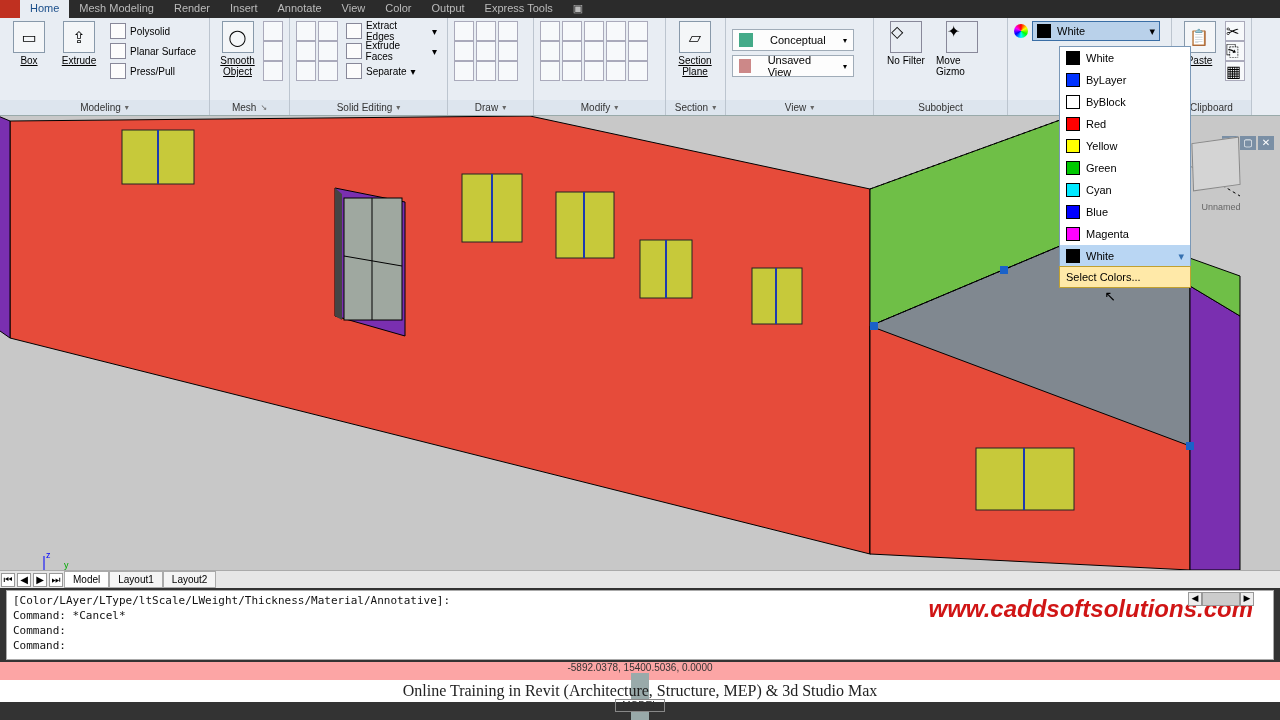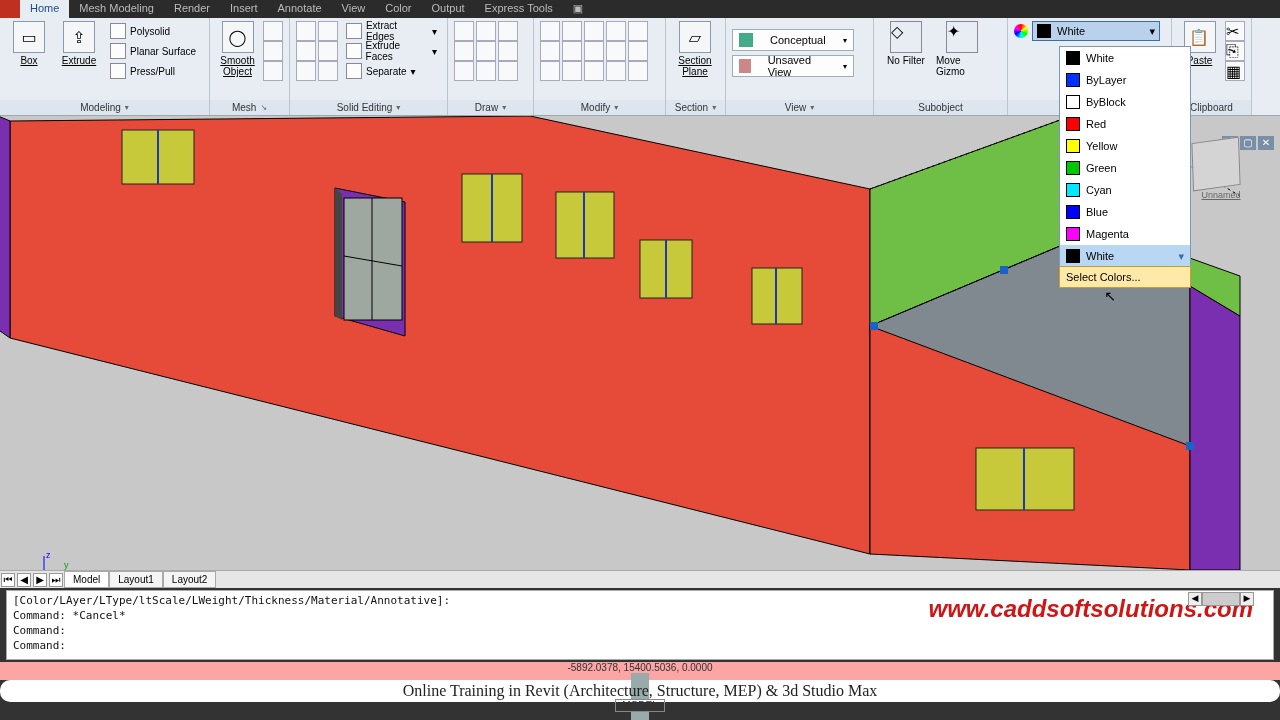--- a/index.html
+++ b/index.html
@@ -47,25 +47,25 @@
 
 .cmd { background:#fff; border:1px solid #aaa; margin:2px 6px; height:70px; position:relative; }
 .cmd pre { font: 11px/15px Consolas, Menlo, monospace; color:#111; padding:2px 6px; white-space:pre; }
 .cmd .watermark { position:absolute; right:20px; top:4px; color:#d01515; font:bold 24px Verdana, sans-serif; font-style:italic; }
 
 .status { height:18px; background:#fca5a5; display:flex; align-items:center; font-size:10px; color:#333;flex-direction:column; }
 .status .coords { padding:0 8px; }
 .status .spacer { flex:1; }
 .status .btn { width:18px; height:16px; border:1px solid #9aa; background:#f4f6f8; margin:0 1px; }
 
-.footer { height:22px; background:#fff; text-align:center; font:16px/22px Georgia, serif; color:#222;border-radius:10px; }
+.footer { height:22px; background:#fff; text-align:center; font:16px/22px Georgia, serif; color:#222; }
 
 .viewcube { position:absolute; top:140px; right:30px; width:58px; height:58px; z-index:5; }
 .viewcube .cube { width:48px; height:48px; background:#d4d4d4; border:1px solid #888; position:relative; transform:rotate(-8deg) skewX(-6deg); }
-.viewcube .lbl { font-size:9px; color:#666; text-align:center; margin-top:2px;text-decoration:underline; }
+.viewcube .lbl { font-size:9px; color:#666; text-align:center; margin-top:14px; }
 
 .win-ctrl { position:absolute; top:136px; right:6px; display:flex; gap:2px; z-index:5; }
 .win-ctrl div { width:16px; height:14px; background:#7a8fa5; color:#fff; font-size:10px; text-align:center; line-height:14px; }
 
 .cursor { position:absolute; top:288px; right:164px; z-index:20; font-size:14px; color:#000; pointer-events:none; }
 
 .scroll-x { position:absolute; left:1188px; top:592px; width:66px; height:14px; background:#dcdcdc; display:flex; }
 .scroll-x div { width:14px; height:14px; border:1px solid #999; background:#eee; font-size:9px; text-align:center;}
 </style>
 </head>

